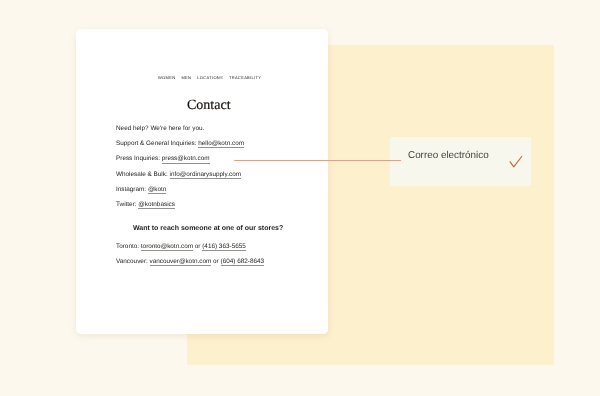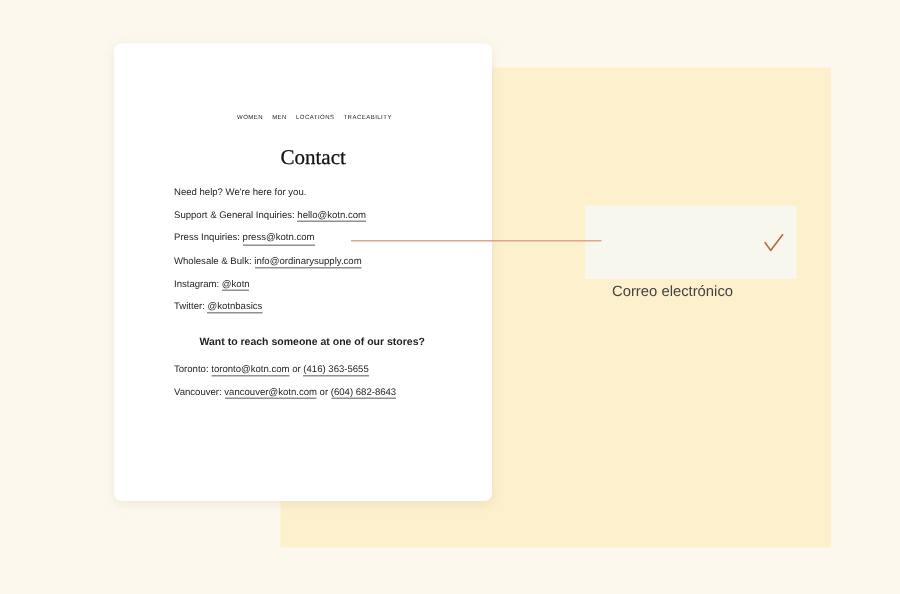--- a/index.html
+++ b/index.html
@@ -85,21 +85,20 @@
     width: 141px; height: 49px;
     background: #f8f7ee;
   }
   .annot-text {
     position: absolute;
     left: 408px;
     top: 150.2px;
     font-size: 9.9px;
     color: #424240;
     line-height: 12.9px;
-    margin-top: 39px;
   }
   .check {
     position: absolute;
     left: 509px; top: 155px;
     width: 13.5px; height: 13.5px;
     overflow: visible;
   }
 
   .connector {
     position: absolute;

